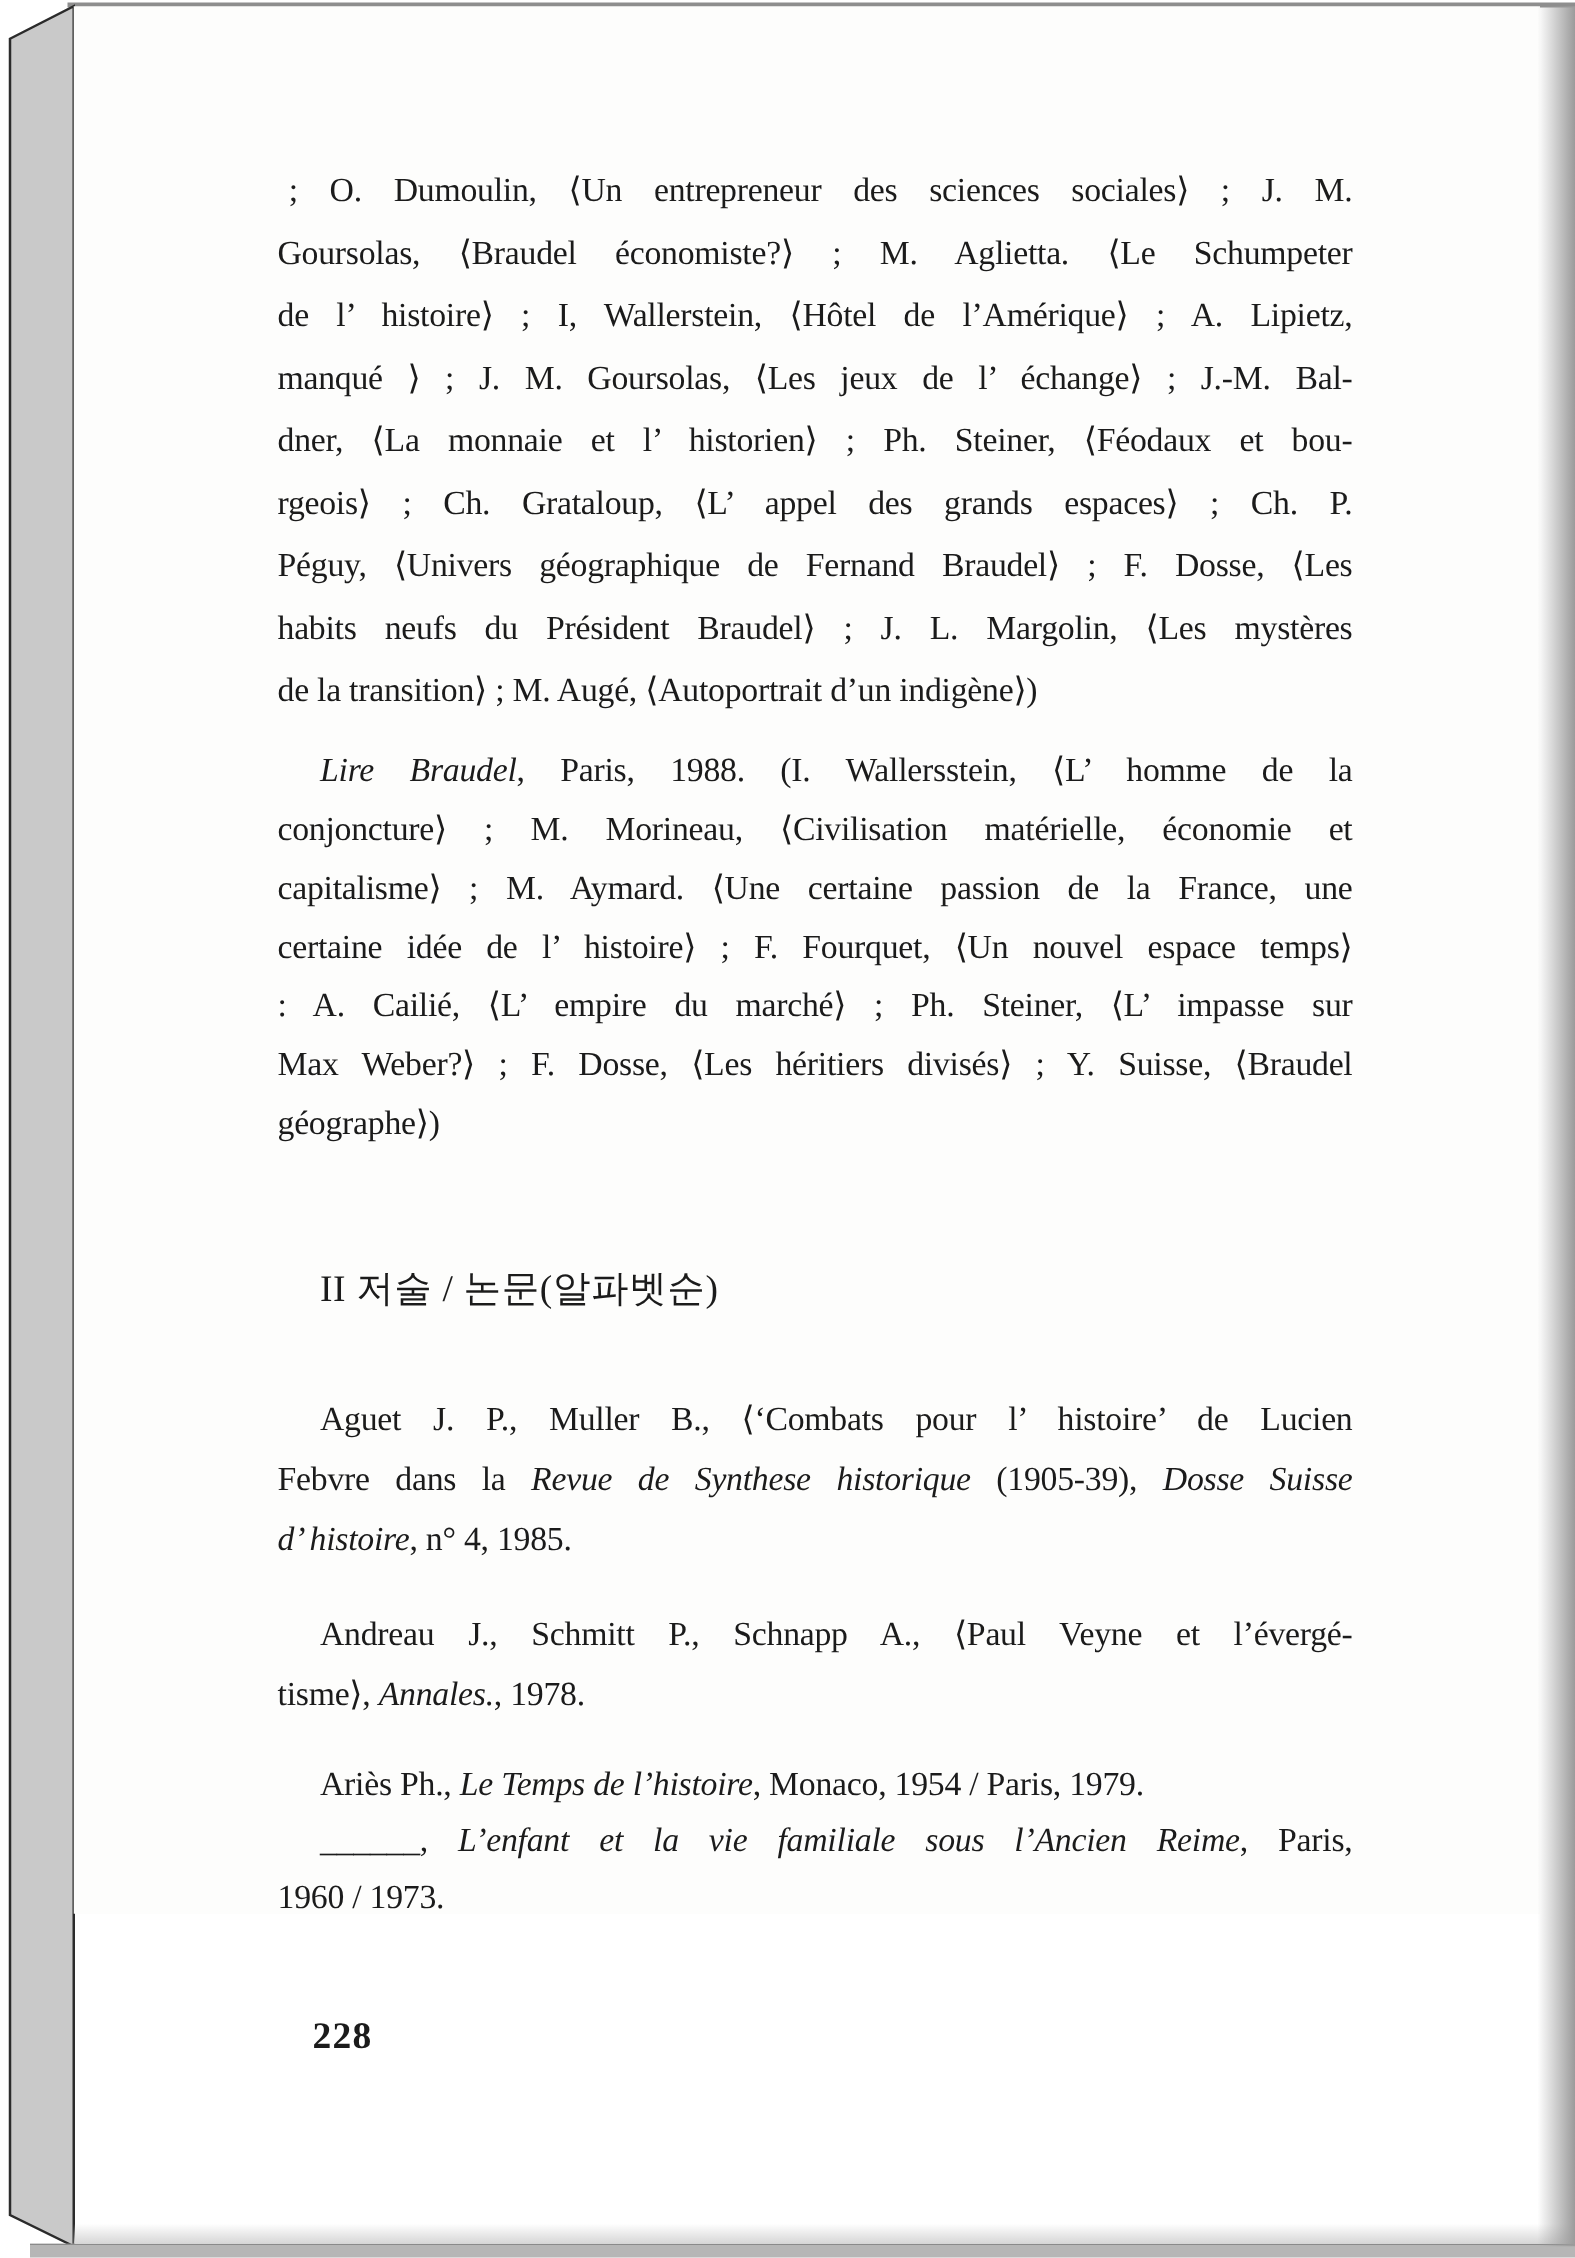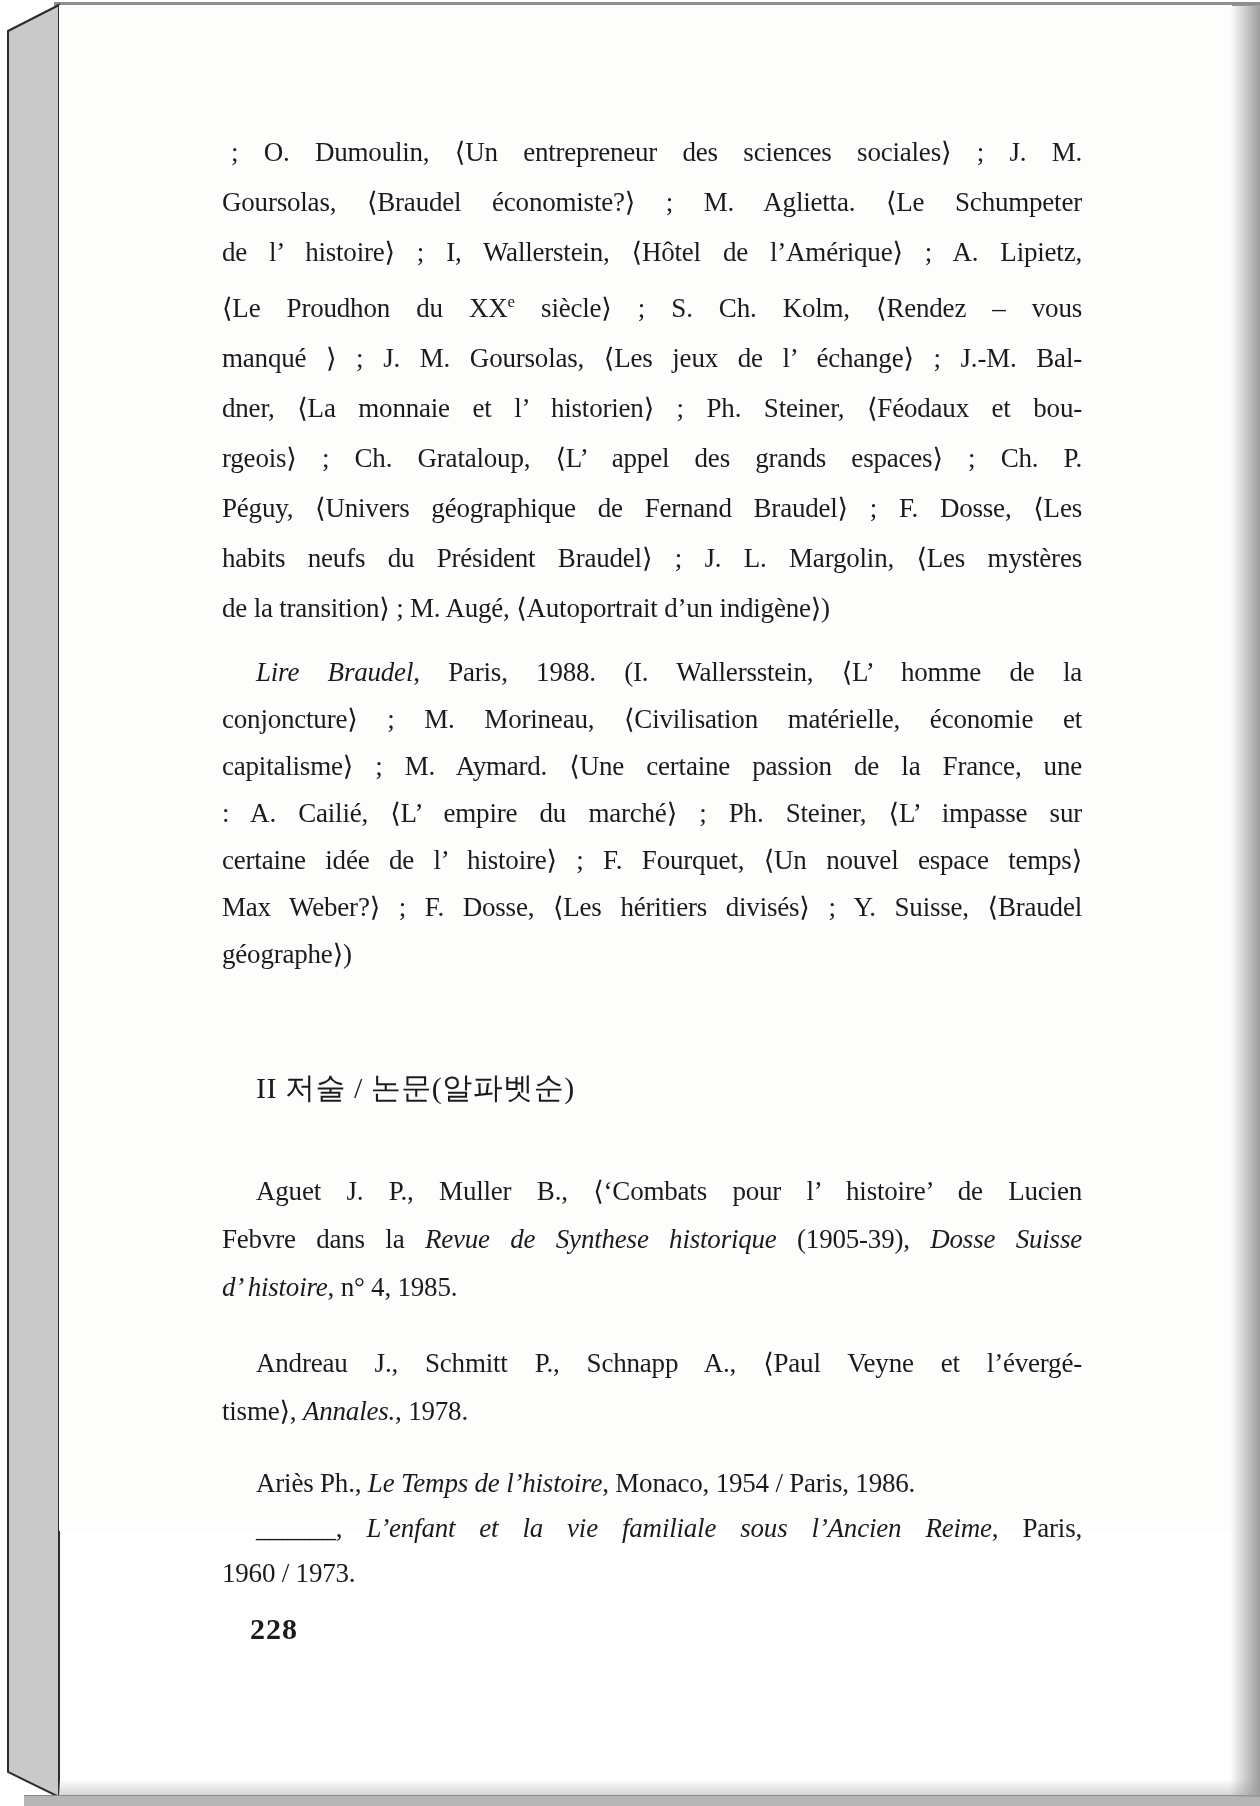--- a/index.html
+++ b/index.html
@@ -61,51 +61,50 @@
     <polygon points="8,31 59,5 59,1797 8,1772" fill="var(--edge-gray)" stroke="var(--edge-outline)" stroke-width="2"></polygon>
   </svg>
   <div class="bottom-band" data-name="book-bottom-edge"></div>
 
   <div class="sheet" data-name="page-sheet">
     <div class="textblock" data-name="text-block">
         <div class="block" data-name="bibliography-continuation">
           <div class="line stretch indent-small" data-name="text-line"><span>; O. Dumoulin, ⟨Un entrepreneur des sciences sociales⟩ ; J. M.</span></div>
           <div class="line stretch" data-name="text-line"><span>Goursolas, ⟨Braudel économiste?⟩ ; M. Aglietta. ⟨Le Schumpeter</span></div>
           <div class="line stretch" data-name="text-line"><span>de l’ histoire⟩ ; I, Wallerstein, ⟨Hôtel de l’Amérique⟩ ; A. Lipietz,</span></div>
-          <div class="line stretch" data-name="text-line"><span>⟨Le Proudhon du XX</span><span class="sup">e</span><span> siècle⟩ ; S. Ch. Kolm, ⟨Rendez – vous</span></div>
           <div class="line stretch" data-name="text-line"><span>manqué ⟩ ; J. M. Goursolas, ⟨Les jeux de l’ échange⟩ ; J.-M. Bal-</span></div>
           <div class="line stretch" data-name="text-line"><span>dner, ⟨La monnaie et l’ historien⟩ ; Ph. Steiner, ⟨Féodaux et bou-</span></div>
           <div class="line stretch" data-name="text-line"><span>rgeois⟩ ; Ch. Grataloup, ⟨L’ appel des grands espaces⟩ ; Ch. P.</span></div>
           <div class="line stretch" data-name="text-line"><span>Péguy, ⟨Univers géographique de Fernand Braudel⟩ ; F. Dosse, ⟨Les</span></div>
           <div class="line stretch" data-name="text-line"><span>habits neufs du Président Braudel⟩ ; J. L. Margolin, ⟨Les mystères</span></div>
           <div class="line" data-name="text-line"><span>de la transition⟩ ; M. Augé, ⟨Autoportrait d’un indigène⟩)</span></div>
         </div>
         <div class="block" data-name="lire-braudel-entry">
           <div class="line stretch indent-full" data-name="text-line"><span class="it">Lire Braudel</span><span>, Paris, 1988. (I. Wallersstein, ⟨L’ homme de la</span></div>
           <div class="line stretch" data-name="text-line"><span>conjoncture⟩ ; M. Morineau, ⟨Civilisation matérielle, économie et</span></div>
           <div class="line stretch" data-name="text-line"><span>capitalisme⟩ ; M. Aymard. ⟨Une certaine passion de la France, une</span></div>
+          <div class="line stretch" data-name="text-line"><span>certaine idée de l’ histoire⟩ ; F. Fourquet, ⟨Un nouvel espace temps⟩</span></div>
           <div class="line stretch" data-name="text-line"><span>: A. Cailié, ⟨L’ empire du marché⟩ ; Ph. Steiner, ⟨L’ impasse sur</span></div>
-          <div class="line stretch" data-name="text-line"><span>certaine idée de l’ histoire⟩ ; F. Fourquet, ⟨Un nouvel espace temps⟩</span></div>
           <div class="line stretch" data-name="text-line"><span>Max Weber?⟩ ; F. Dosse, ⟨Les héritiers divisés⟩ ; Y. Suisse, ⟨Braudel</span></div>
           <div class="line" data-name="text-line"><span>géographe⟩)</span></div>
         </div>
         <div class="block" data-name="section-heading">
           <div class="line indent-full" data-name="text-line"><span>II 저술 / 논문(알파벳순)</span></div>
         </div>
         <div class="block" data-name="entry-aguet">
           <div class="line stretch indent-full" data-name="text-line"><span>Aguet J. P., Muller B., ⟨‘Combats pour l’ histoire’ de Lucien</span></div>
           <div class="line stretch" data-name="text-line"><span>Febvre dans la </span><span class="it">Revue de Synthese historique</span><span> (1905-39), </span><span class="it">Dosse Suisse</span></div>
           <div class="line" data-name="text-line"><span class="it">d’ histoire</span><span>, n° 4, 1985.</span></div>
         </div>
         <div class="block" data-name="entry-andreau">
           <div class="line stretch indent-full" data-name="text-line"><span>Andreau J., Schmitt P., Schnapp A., ⟨Paul Veyne et l’évergé-</span></div>
           <div class="line" data-name="text-line"><span>tisme⟩, </span><span class="it">Annales.</span><span>, 1978.</span></div>
         </div>
         <div class="block" data-name="entry-aries-1">
-          <div class="line indent-full" data-name="text-line"><span>Ariès Ph., </span><span class="it">Le Temps de l’histoire</span><span>, Monaco, 1954 / Paris, 1986.</span></div>
+          <div class="line indent-full" data-name="text-line"><span>Ariès Ph., </span><span class="it">Le Temps de l’histoire</span><span>, Monaco, 1954 / Paris, 1979.</span></div>
         </div>
         <div class="block" data-name="entry-aries-2">
           <div class="line stretch indent-full" data-name="text-line"><span>______, </span><span class="it">L’enfant et la vie familiale sous l’Ancien Reime</span><span>, Paris,</span></div>
           <div class="line" data-name="text-line"><span>1960 / 1973.</span></div>
         </div>
       </div>
     <div class="page-number" data-name="page-number">228</div>
   </div>
 
   <div class="bottom-fade" data-name="page-bottom-shadow"></div>

